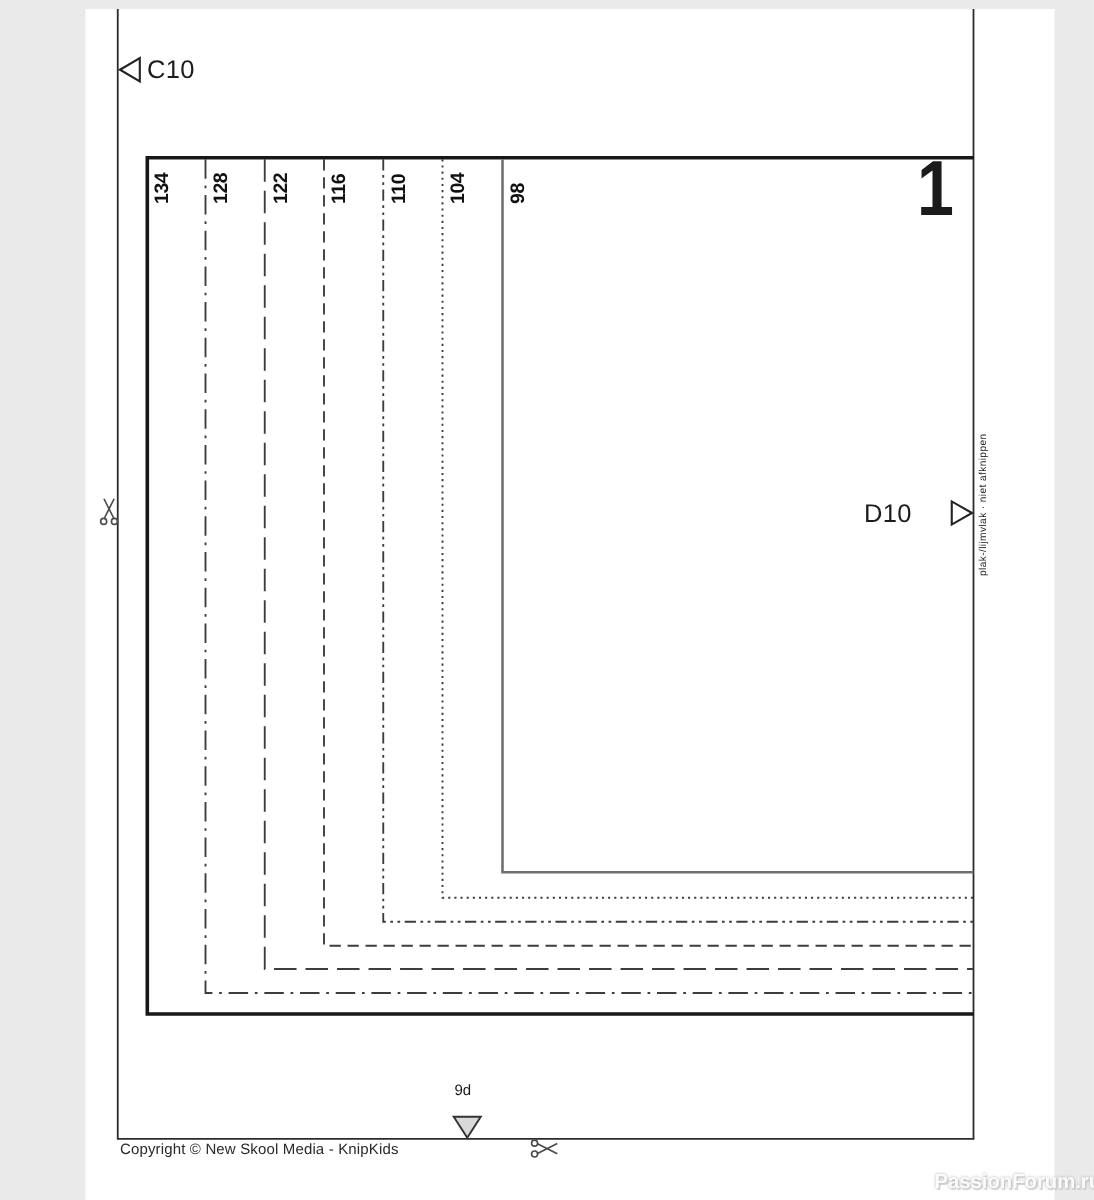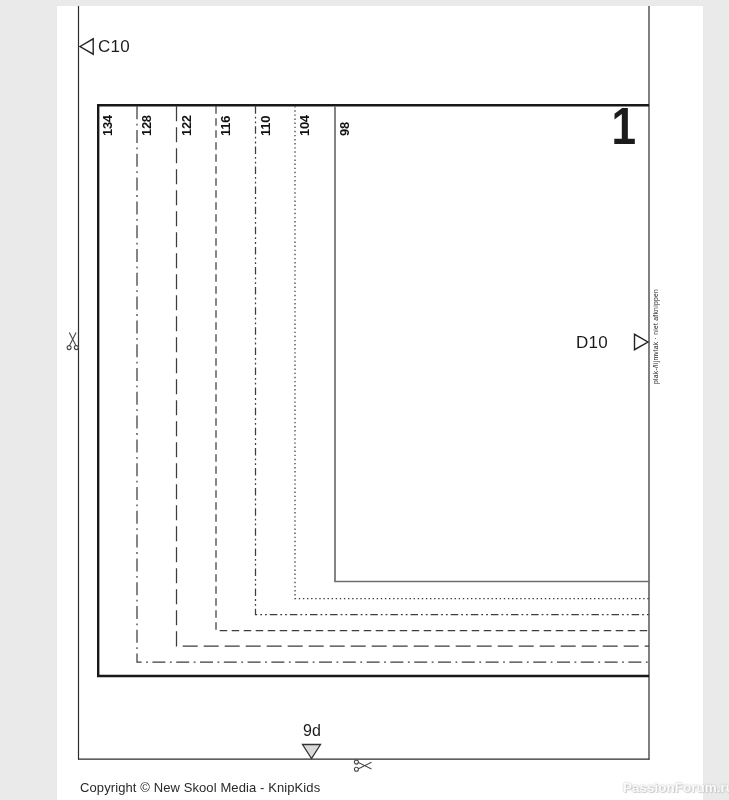--- a/index.html
+++ b/index.html
@@ -23,24 +23,24 @@
   .piece-number{
     position:absolute;left:586px;top:100px;width:50px;text-align:right;
     font-size:52px;font-weight:800;color:#1b1b1b;line-height:1;
     transform:scaleX(0.85);transform-origin:right top;
   }
   .edge-note{
     position:absolute;left:651.5px;top:384px;font-size:6.8px;color:#222;
     letter-spacing:0.25px;white-space:nowrap;
     transform:rotate(-90deg);transform-origin:0 0;
   }
-  .notch-label{font-size:16px;}
+  .notch-label{font-size:10px;}
   .copyright{
-    position:absolute;left:80px;top:761px;font-size:13px;color:#2a2a2a;
-    letter-spacing:0.1px;white-space:nowrap;margin-top:19px;
+    position:absolute;left:80px;top:761px;font-size:10px;color:#2a2a2a;
+    letter-spacing:0.1px;white-space:nowrap;
   }
   .watermark{
     position:absolute;left:623px;top:780px;font-size:13.5px;font-weight:700;
     color:#fbfbfb;white-space:nowrap;
     text-shadow:0 0 2px rgba(170,170,170,0.95), 1px 1px 0 rgba(205,205,205,0.7);
   }
 </style>
 </head>
 <body>
 

